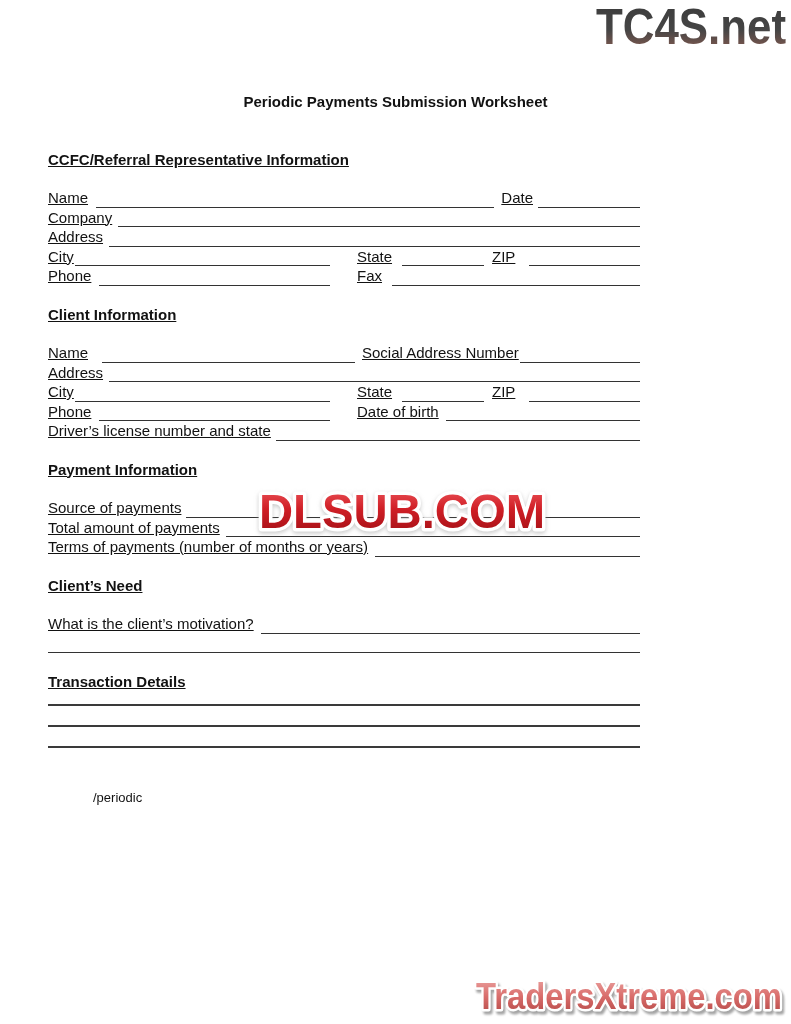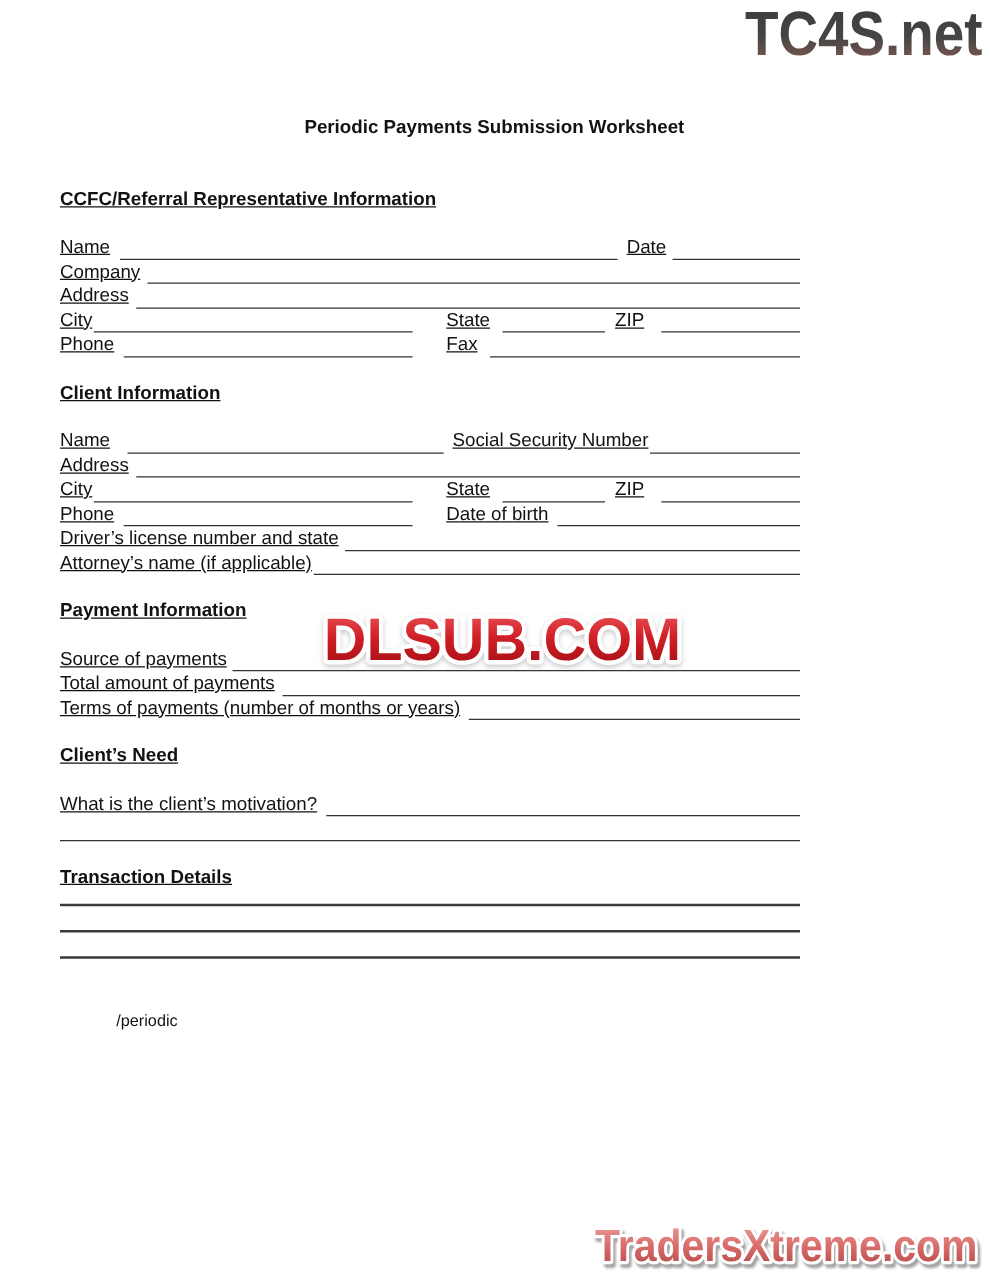--- a/index.html
+++ b/index.html
@@ -98,21 +98,21 @@
       </div>
     </div>
 
     <div class="sec-h">Client Information</div>
     <div class="rows">
       <div class="row">
         <span class="col1 wide">
           <span class="lbl pr14">Name</span>
           <span class="ln"></span>
         </span>
-        <span class="lbl ml7 pr0">Social Security Number</span>
+        <span class="lbl ml7 pr0">Social Address Number</span>
         <span class="ln"></span>
       </div>
       <div class="row">
         <span class="lbl pr6">Address</span>
         <span class="ln"></span>
       </div>
       <div class="row">
         <span class="col1">
           <span class="lbl pr0">City</span>
           <span class="ln"></span>
@@ -125,24 +125,20 @@
       <div class="row">
         <span class="col1">
           <span class="lbl pr8">Phone</span>
           <span class="ln"></span>
         </span>
         <span class="lbl ml27 pr7">Date of birth</span>
         <span class="ln"></span>
       </div>
       <div class="row">
         <span class="lbl pr5">Driver’s license number and state</span>
-        <span class="ln"></span>
-      </div>
-      <div class="row">
-        <span class="lbl pr0">Attorney’s name (if applicable)</span>
         <span class="ln"></span>
       </div>
     </div>
 
     <div class="sec-h">Payment Information</div>
     <div class="rows">
       <div class="row">
         <span class="lbl pr5">Source of payments</span>
         <span class="ln"></span>
       </div>

